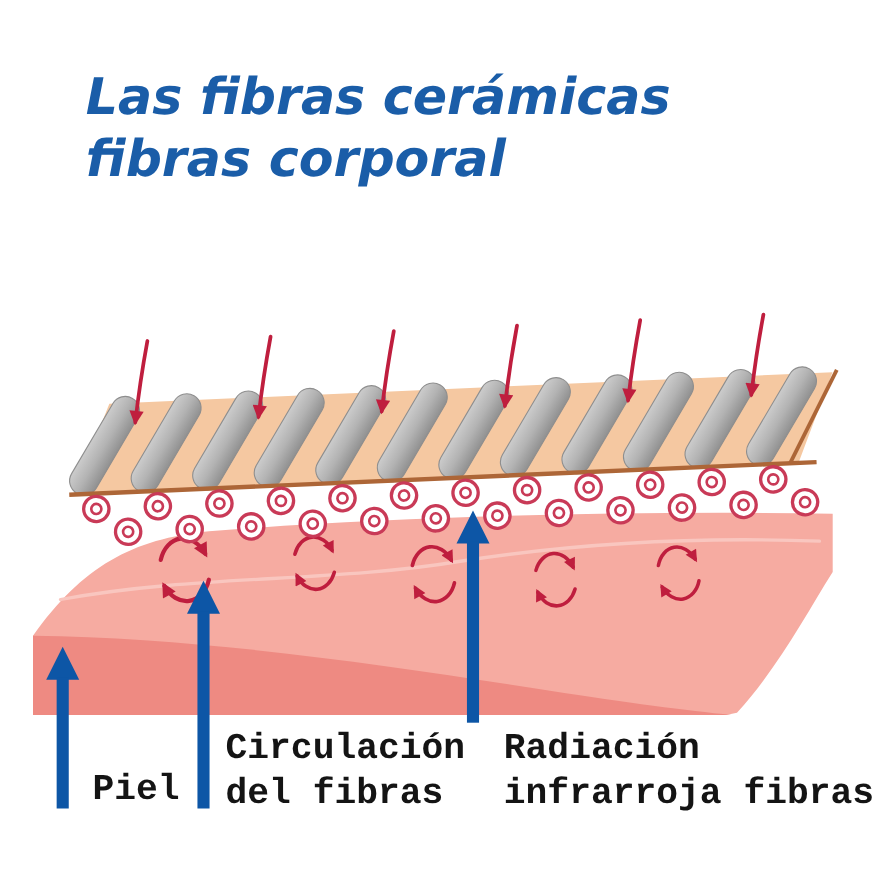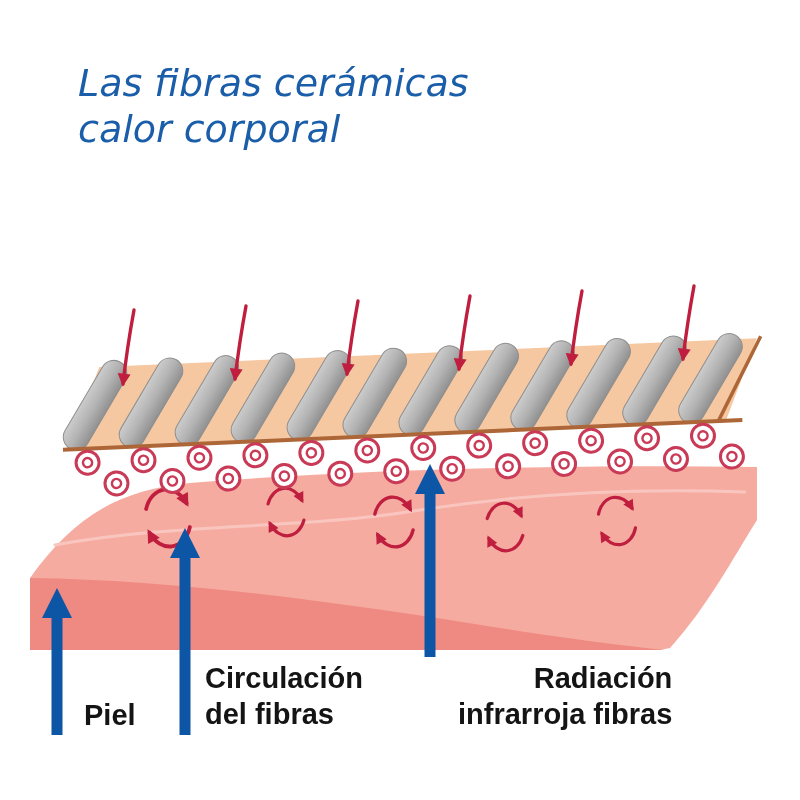--- a/index.html
+++ b/index.html
@@ -17,41 +17,41 @@
     --ring-red:#c93a57;
     --label-black:#141414;
     --bg:#ffffff;
   }
   .page{
     position:relative;width:800px;height:800px;background:var(--bg);
     overflow:hidden;font-family:"DejaVu Sans","Liberation Sans",sans-serif;
   }
   .title{
     position:absolute;left:78px;top:60px;width:660px;
-    color:var(--title-blue);font-size:38px;line-height:1.22;
-    font-weight:normal;font-style:italic;letter-spacing:0px;
+    color:var(--title-blue);font-size:46px;line-height:1.22;
+    font-weight:bold;font-style:italic;letter-spacing:0px;
   }
   .diagram-svg{position:absolute;left:0;top:0;}
   .label{
     position:absolute;color:var(--label-black);
-    font-size:29px;line-height:1.24;font-weight:600;
-    font-family:Liberation Sans, sans-serif;
+    font-size:33px;line-height:1.24;font-weight:600;
+    font-family:Liberation Mono, monospace;
   }
   #label-piel{left:84px;top:698px;text-align:right;}
   #label-circ{left:205px;top:661px;}
-  #label-rad{left:458px;top:661px;text-align:right;}
+  #label-rad{left:458px;top:661px;}
 </style>
 </head>
 <body>
 
 <div class="page">
 
   <div class="title">
     <div>Las fibras cerámicas</div>
-    <div>calor corporal</div>
+    <div>fibras corporal</div>
   </div>
 
   <svg class="diagram-svg" width="800" height="800" viewBox="0 0 800 800">
     <defs>
       <linearGradient id="rodGrad" x1="0" y1="0" x2="1" y2="0">
         <stop offset="0" stop-color="#cccccc"></stop>
         <stop offset="0.5" stop-color="#b3b3b3"></stop>
         <stop offset="1" stop-color="#909090"></stop>
       </linearGradient>
       <marker id="redHead" viewBox="0 0 10 10" refX="8" refY="5" markerWidth="15" markerHeight="13" markerUnits="userSpaceOnUse" orient="auto">

